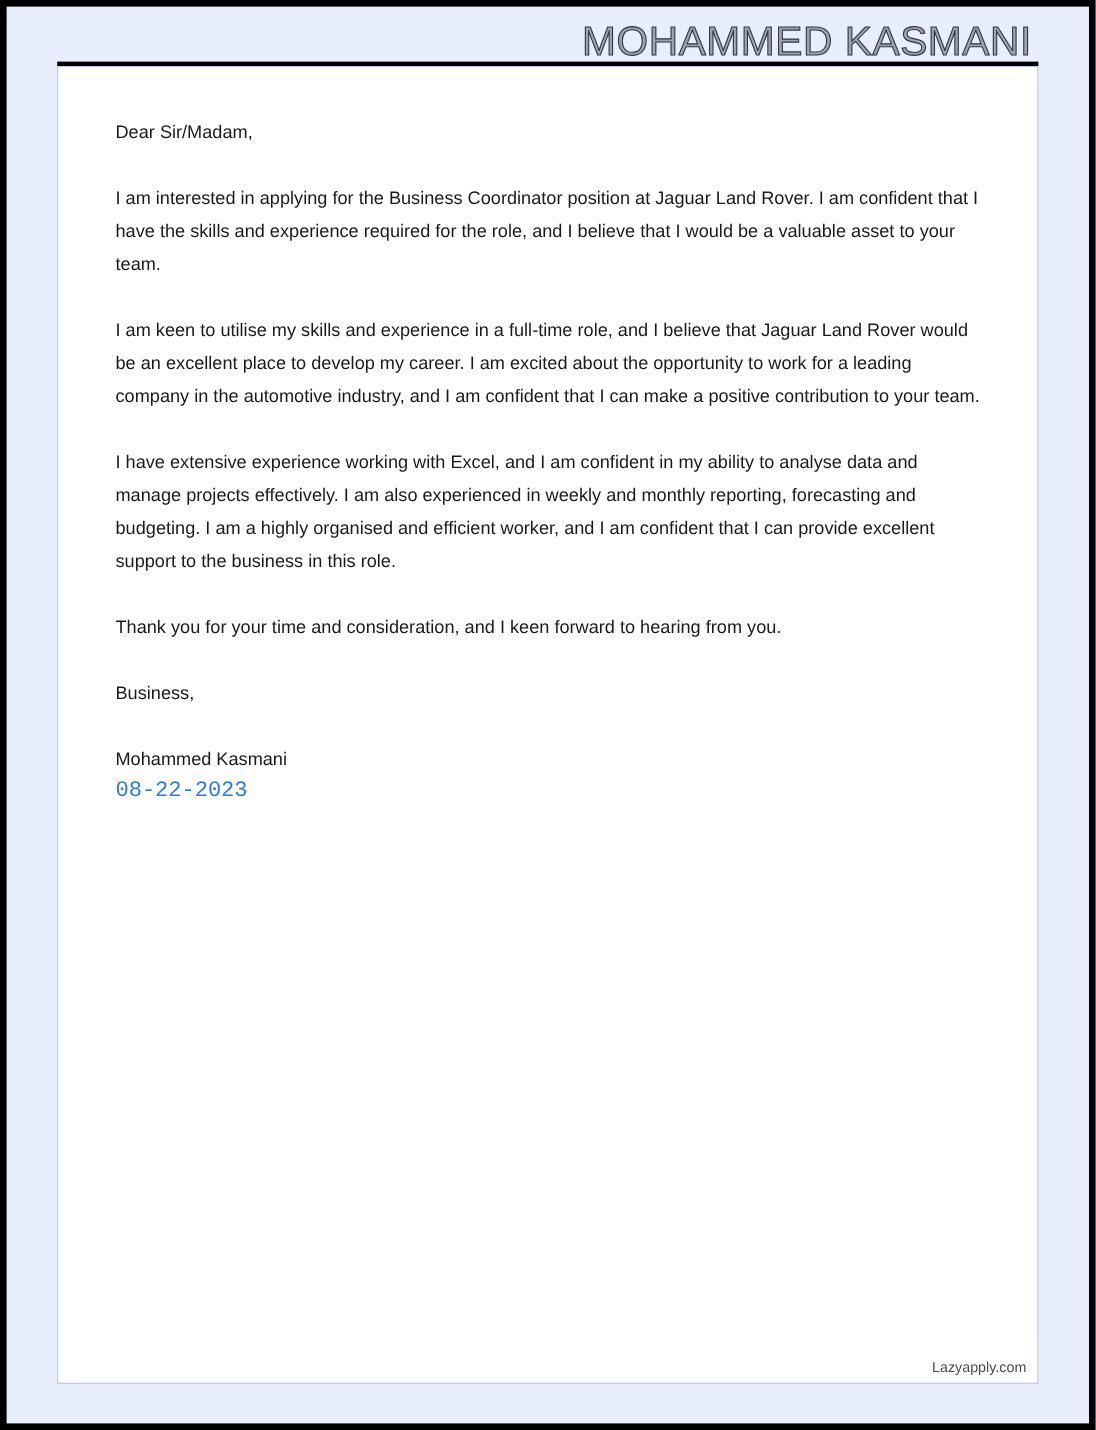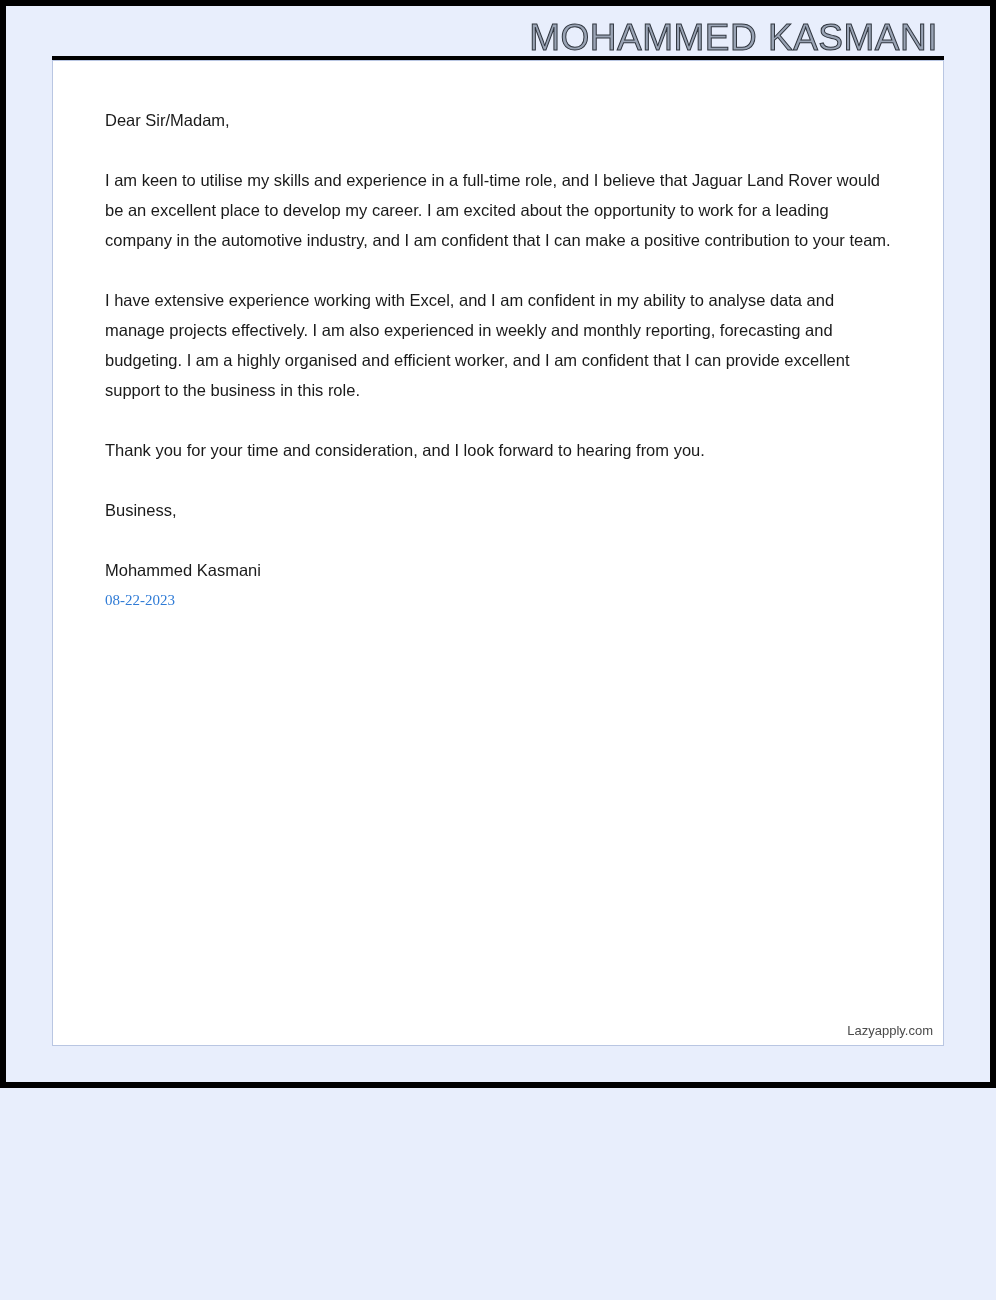--- a/index.html
+++ b/index.html
@@ -9,21 +9,21 @@
   body {
     width: 996px;
     height: 1300px;
     background: #e8eefc;
     font-family: "Liberation Sans", sans-serif;
     overflow: hidden;
   }
   .page {
     position: relative;
     width: 996px;
-    height: 1088px;
+    height: 1300px;
     box-sizing: border-box;
     border: 6px solid #000000;
     background: #e8eefc;
     padding: 0;
   }
   .header {
     position: absolute;
     top: 6px;
     left: 6px;
     right: 6px;
@@ -67,22 +67,22 @@
     font-family: "Liberation Sans", sans-serif;
     font-size: 16.5px;
     line-height: 30px;
     color: #1a1a1a;
   }
   .letter-body p {
     margin: 0 0 30px 0;
     max-width: 800px;
   }
   .date-line {
-    font-family: Liberation Serif, serif;
-    font-size: 15px;
+    font-family: Liberation Mono, monospace;
+    font-size: 20px;
     line-height: 30px;
     color: #2f7bd6;
     margin: 0;
   }
   .footer {
     position: absolute;
     left: 46px;
     right: 46px;
     bottom: 36px;
     height: 30px;
@@ -110,23 +110,24 @@
 
   <div class="header">
     <div class="header-name">MOHAMMED KASMANI</div>
   </div>
 
   <div class="rule"></div>
 
   <div class="sheet">
     <div class="letter-body">
       <p>Dear Sir/Madam,</p>
+      <p>I am interested in applying for the Business Coordinator position at Jaguar Land Rover. I am confident that I have the skills and experience required for the role, and I believe that I would be a valuable asset to your team.</p>
       <p>I am keen to utilise my skills and experience in a full-time role, and I believe that Jaguar Land Rover would be an excellent place to develop my career. I am excited about the opportunity to work for a leading company in the automotive industry, and I am confident that I can make a positive contribution to your team.</p>
       <p>I have extensive experience working with Excel, and I am confident in my ability to analyse data and manage projects effectively. I am also experienced in weekly and monthly reporting, forecasting and budgeting. I am a highly organised and efficient worker, and I am confident that I can provide excellent support to the business in this role.</p>
-      <p>Thank you for your time and consideration, and I look forward to hearing from you.</p>
+      <p>Thank you for your time and consideration, and I keen forward to hearing from you.</p>
       <p>Business,</p>
       <p style="margin-bottom:0;">Mohammed Kasmani</p>
       <p class="date-line">08-22-2023</p>
     </div>
   </div>
 
   <div class="footer">
     <span class="footer-text">Lazyapply.com</span>
   </div>
 

